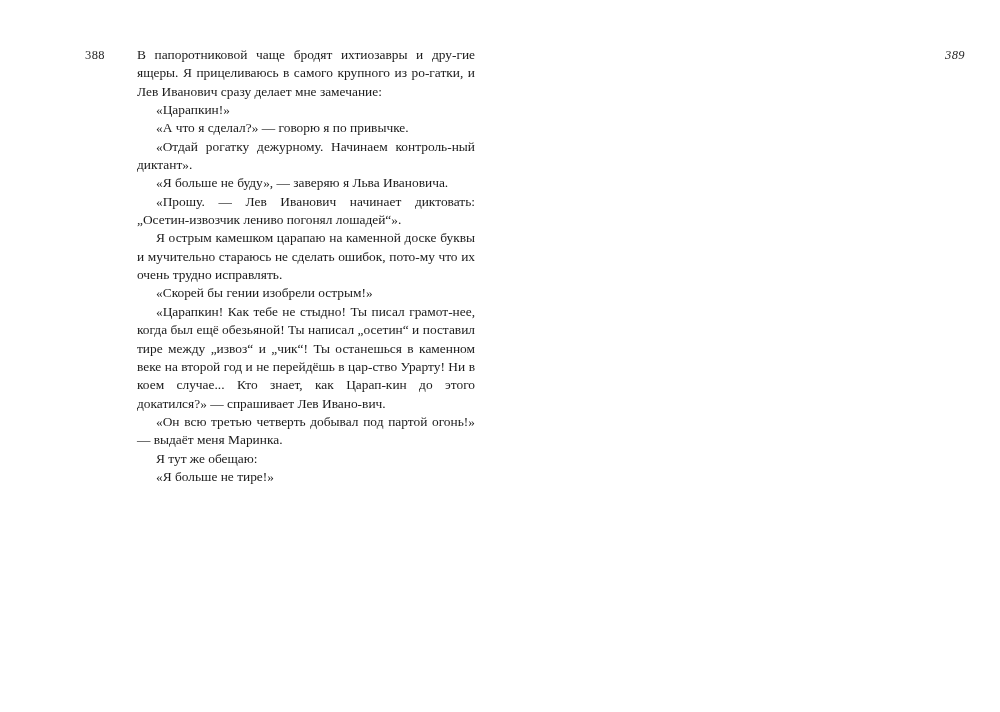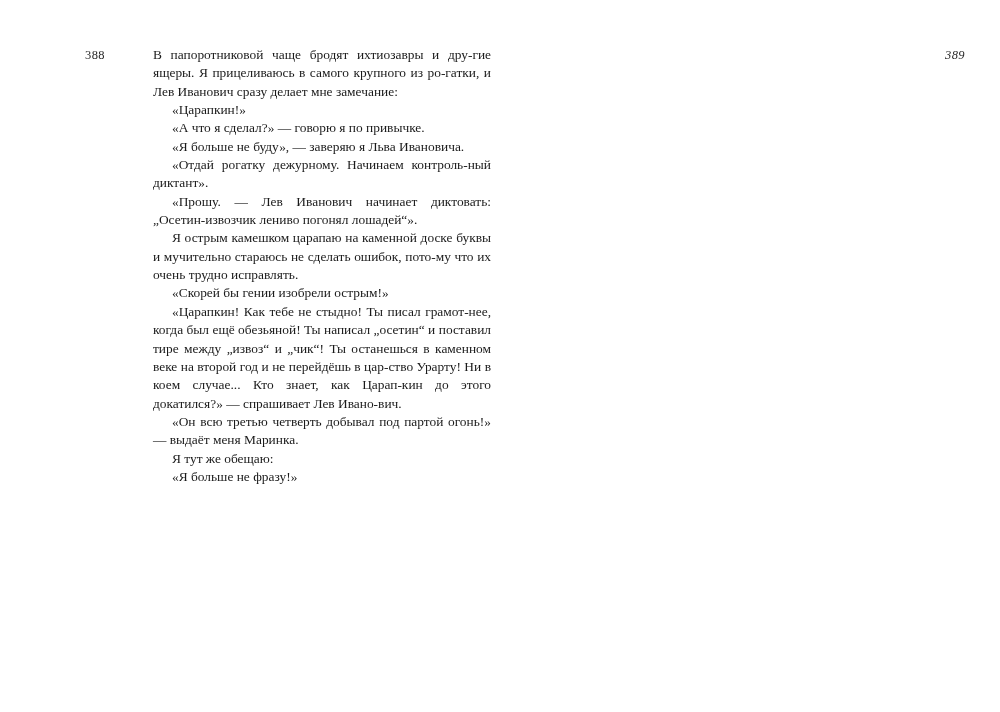--- a/index.html
+++ b/index.html
@@ -40,21 +40,21 @@
     top: 48px;
     font-size: 12.5px;
     color: #2a2a2a;
     letter-spacing: 0.4px;
   }
   .folio-left { left: 60px; }
   .folio-right { right: 60px; font-style: italic; }
 
   .text-col-left {
     position: absolute;
-    left: 128px;
+    left: 112px;
     top: 46px;
     width: 338px;
   }
   p.para {
     margin: 0;
     font-size: 13.4px;
     line-height: 18.35px;
     text-align: justify;
     text-indent: 19px;
     hyphens: manual;
@@ -65,29 +65,29 @@
 <body>
 
 <div class="spread">
 
   <div class="page page-left">
     <div class="folio folio-left">388</div>
     <div class="text-col-left">
       <p class="para noindent">В папоротниковой чаще бродят ихтиозавры и дру-гие ящеры. Я прицеливаюсь в самого крупного из ро-гатки, и Лев Иванович сразу делает мне замечание:</p>
       <p class="para">«Царапкин!»</p>
       <p class="para">«А что я сделал?» — говорю я по привычке.</p>
+      <p class="para">«Отдай рогатку дежурному. Начинаем контроль-ный диктант».</p>
       <p class="para">«Я больше не буду», — заверяю я Льва Ивановича.</p>
-      <p class="para">«Отдай рогатку дежурному. Начинаем контроль-ный диктант».</p>
       <p class="para">«Прошу. — Лев Иванович начинает диктовать: „Осетин-извозчик лениво погонял лошадей“».</p>
       <p class="para">Я острым камешком царапаю на каменной доске буквы и мучительно стараюсь не сделать ошибок, пото-му что их очень трудно исправлять.</p>
       <p class="para">«Скорей бы гении изобрели острым!»</p>
       <p class="para">«Царапкин! Как тебе не стыдно! Ты писал грамот-нее, когда был ещё обезьяной! Ты написал „осетин“ и поставил тире между „извоз“ и „чик“! Ты останешься в каменном веке на второй год и не перейдёшь в цар-ство Урарту! Ни в коем случае... Кто знает, как Царап-кин до этого докатился?» — спрашивает Лев Ивано-вич.</p>
       <p class="para">«Он всю третью четверть добывал под партой огонь!» — выдаёт меня Маринка.</p>
       <p class="para">Я тут же обещаю:</p>
-      <p class="para">«Я больше не фразу!»</p>
+      <p class="para">«Я больше не тире!»</p>
     </div>
   </div>
 
   <div class="page page-right">
     <div class="folio folio-right">389</div>
 
   </div>
 
 </div>
 

